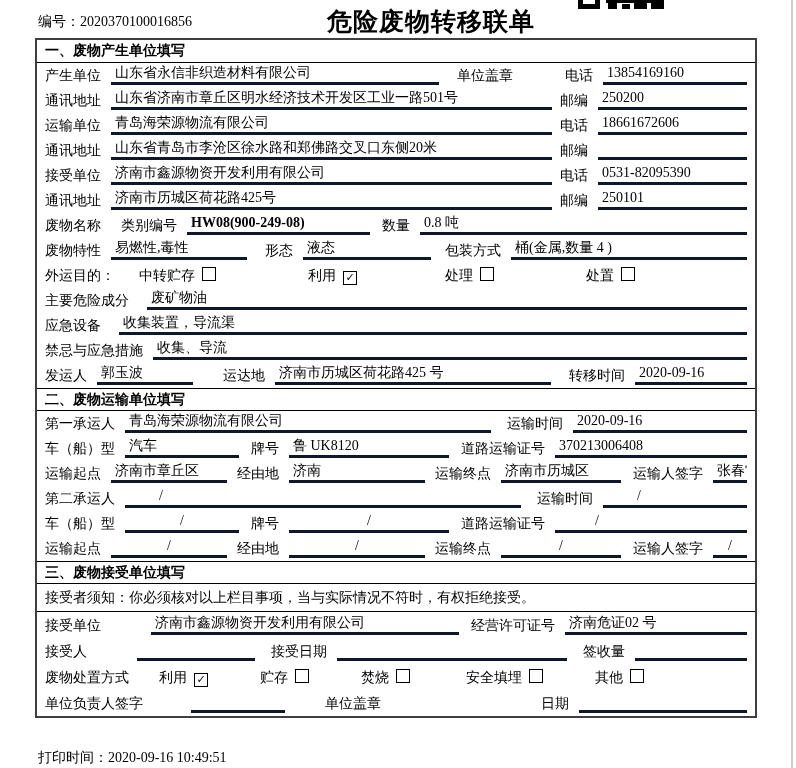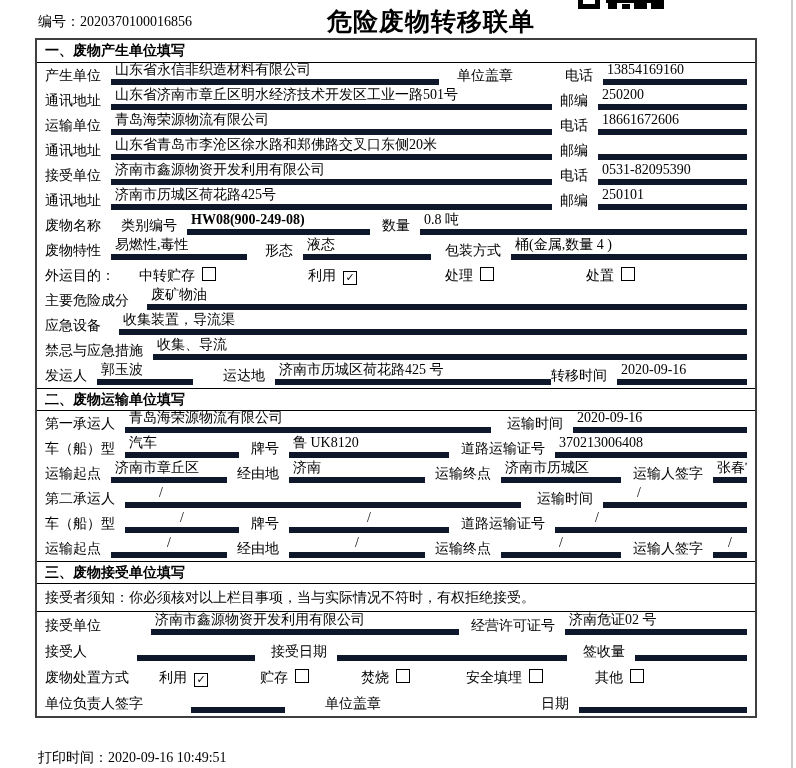--- a/index.html
+++ b/index.html
@@ -34,21 +34,21 @@
   }
   .band.mid{border-top:1px solid #000;}
   .r{
     height:25px;display:flex;align-items:flex-end;
     padding:0 8px 3px 8px;box-sizing:border-box;white-space:nowrap;
   }
   .r.tall{height:26px;}
   .notice{height:28px;display:flex;align-items:center;padding:0 8px;
     border-bottom:1px solid #000;box-sizing:border-box;}
   .l{margin-right:10px;flex:none;}
-  .u{border-bottom:6px solid #0f172a;padding:0 4px;line-height:19px;overflow:hidden;flex:none;}
+  .u{border-bottom:3px solid #0f172a;padding:0 4px;line-height:19px;overflow:hidden;flex:none;}
   .fill{flex:1 1 auto;}
   .ctr{text-align:center;}
   .cb{
     display:inline-block;width:12px;height:12px;border:1px solid #000;
     margin-left:7px;line-height:12px;text-align:center;font-size:11px;
     vertical-align:-1px;font-family:"DejaVu Sans",sans-serif;
   }
   .opt{flex:none;}
   .footer{position:absolute;left:38px;top:749px;white-space:nowrap;}
 </style>
@@ -159,21 +159,21 @@
     <div class="r">
       <span class="l">禁忌与应急措施</span>
       <span class="u fill">收集、导流</span>
     </div>
 
     <div class="r">
       <span class="l">发运人</span>
       <span class="u" style="width:88px;">郭玉波</span>
       <span class="l" style="margin-left:30px;">运达地</span>
       <span class="u" style="width:268px;">济南市历城区荷花路425 号</span>
-      <span class="l" style="">转移时间</span>
+      <span class="l" style="margin-left:18px;">转移时间</span>
       <span class="u fill">2020-09-16</span>
     </div>
 
     <div class="band mid">二、废物运输单位填写</div>
 
 
     <div class="r">
       <span class="l">第一承运人</span>
       <span class="u" style="width:358px;">青岛海荣源物流有限公司</span>
       <span class="l" style="margin-left:16px;">运输时间</span>

